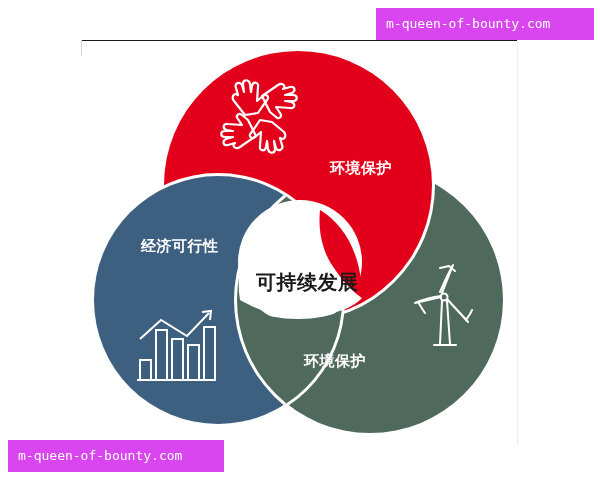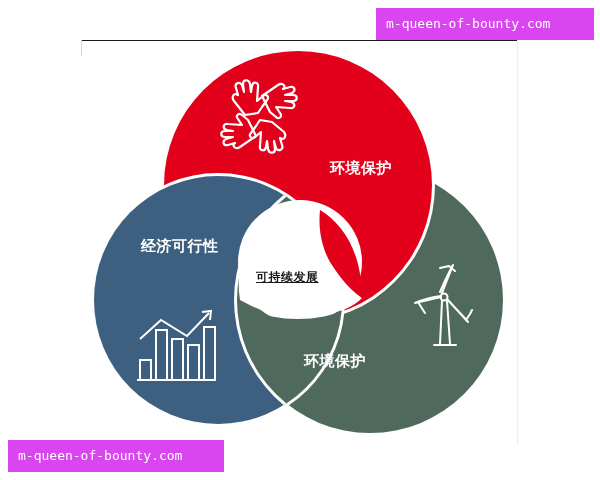--- a/index.html
+++ b/index.html
@@ -3,21 +3,21 @@
   <meta charset="utf-8">
   <style>
     html, body { margin: 0; padding: 0; background: #ffffff; }
     body { width: 600px; height: 480px; position: relative; overflow: hidden; font-family: "DejaVu Sans", sans-serif; }
     .frame-top { position: absolute; left: 81px; top: 40px; width: 436px; height: 1px; background: #1a1a1a; }
     .frame-left { position: absolute; left: 81px; top: 40px; width: 1px; height: 16px; background: #d8d8d8; }
     .frame-right { position: absolute; left: 517px; top: 40px; width: 1px; height: 405px; background: #eeeeee; }
     svg.diagram { position: absolute; left: 0; top: 0; }
     .lbl { position: absolute; font-weight: bold; font-size: 15px; white-space: nowrap; letter-spacing: 0.5px; }
     .lbl.white { color: #ffffff; }
-    .lbl.dark { color: #1a1a1a; font-size: 12px; text-decoration: underline; }
+    .lbl.dark { color: #1a1a1a; font-size: 20px; }
     .watermark { position: absolute; background: #d946ef; color: #ffffff; font-family: "DejaVu Sans Mono", monospace; font-size: 13px; line-height: 30px; height: 32px; padding: 0 10px; box-sizing: border-box; display: flex; align-items: center; }
     .wm-top { left: 376px; top: 8px; width: 218px; }
     .wm-bottom { left: 8px; top: 440px; width: 216px; }
   </style>
 </head>
 <body>
 
 <div class="frame-top"></div>
 <div class="frame-left"></div>
 <div class="frame-right"></div>

